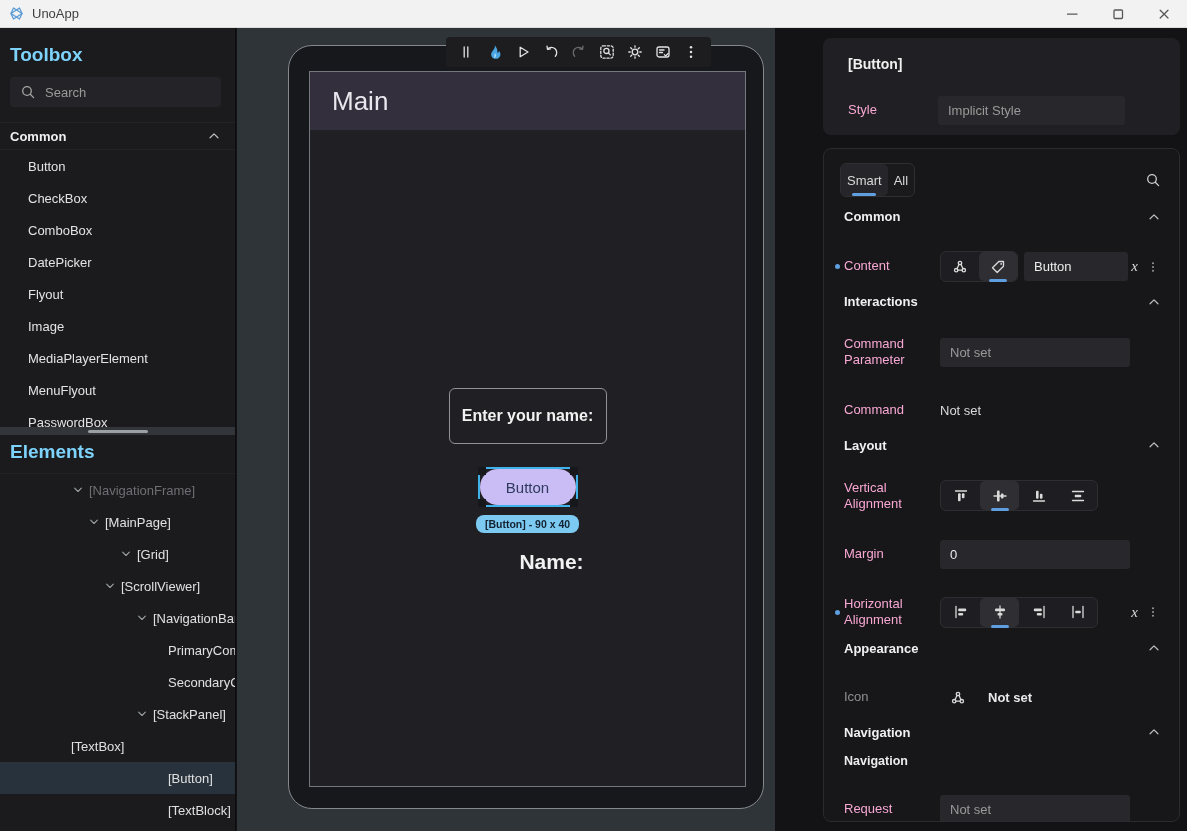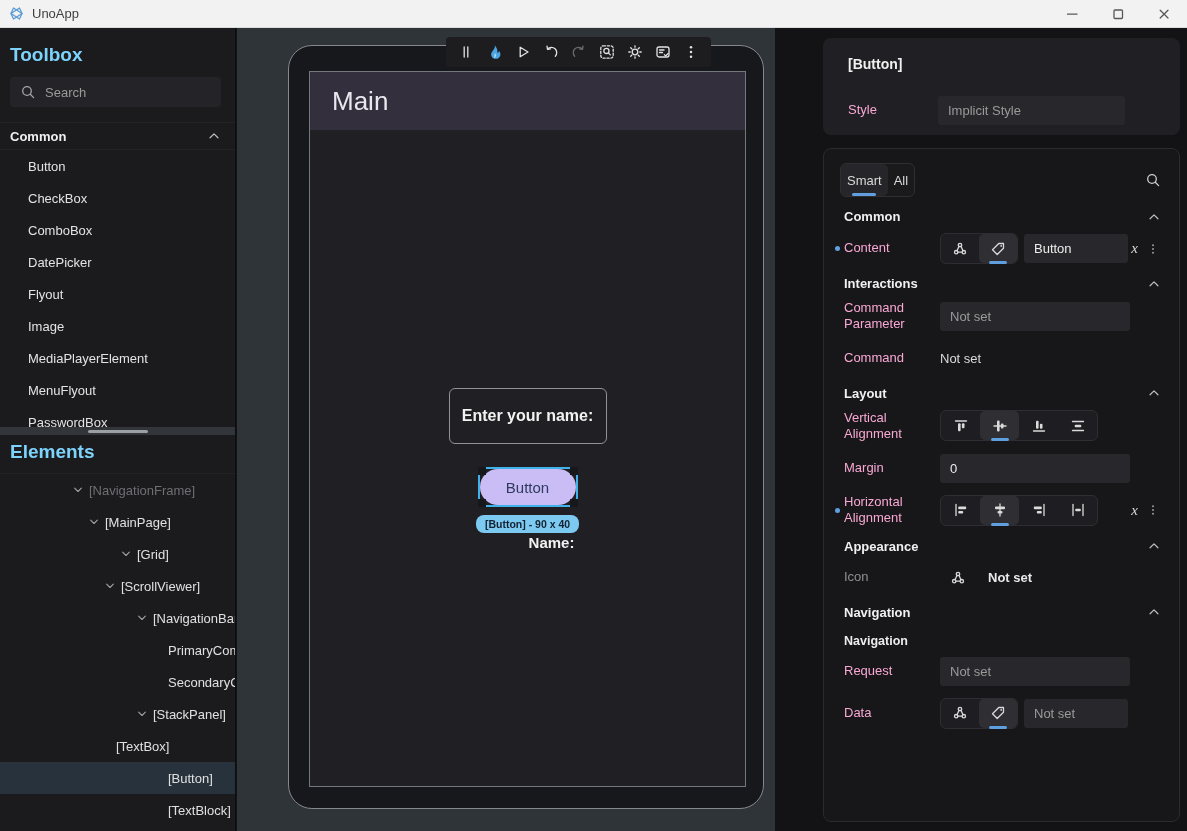--- a/index.html
+++ b/index.html
@@ -63,21 +63,21 @@
                   display:flex; align-items:center; justify-content:center; color:#f2f2f2;
                   font-size:16px; font-weight:bold; }
   .btn-selection { margin-top:23px; position:relative; border:2px solid #3fb2ea; }
   .uno-button { width:96px; height:36px; background:#cabdf5; border-radius:18px; display:flex;
                 align-items:center; justify-content:center; color:#2e3a5e; font-size:15px; }
   .handle-sq { position:absolute; width:8px; height:8px; background:#17181b; }
   .h-tl { left:-2px; top:-2px; } .h-tr { right:-2px; top:-2px; }
   .h-bl { left:-2px; bottom:-2px; } .h-br { right:-2px; bottom:-2px; }
   .size-badge { margin-top:8px; background:#7cc9f2; color:#142230; font-size:10.5px; font-weight:600;
                 padding:3px 9px; border-radius:8px; }
-  .name-label { margin-top:1px; color:#f2f2f2; font-weight:bold; font-size:15px;padding-left:48px; }
+  .name-label { margin-top:17px; color:#f2f2f2; font-weight:bold; font-size:21px;padding-left:48px; }
 
   
   .inspector { position:absolute; left:775px; top:28px; right:0; bottom:0; background:#131316; overflow:hidden; }
   .card-top { position:absolute; left:48px; top:10px; width:357px; height:97px; background:#202024; border-radius:8px; }
   .card-top .ctl-title { position:absolute; left:25px; top:18px; font-size:14px; font-weight:bold; color:#f0f0f0; }
   .style-row { position:absolute; left:25px; top:58px; display:flex; align-items:center; width:307px; }
   .style-row .plabel { width:90px; }
   .plabel { font-size:13px; color:#f9a8d4; line-height:1.25; }
   .field { background:#28282c; border-radius:3px; height:29px; display:flex; align-items:center;
            padding:0 10px; font-size:13px; color:#9a9a9a; }
@@ -92,21 +92,21 @@
   .tab.sel { background:#26262a; border-radius:5px; }
   .tab.sel::after { content:""; position:absolute; bottom:0; left:50%; transform:translateX(-50%);
                     width:24px; height:3px; border-radius:2px; background:#5f9fe0; }
   .tabs-row .icon.search { margin-left:auto; color:#cdcdcd; margin-right:2px; }
 
   .sec-header { display:flex; align-items:center; margin:12px 2px 8px 4px; }
   .sec-header .t { font-size:13px; font-weight:bold; color:#f0f0f0; }
   .sec-header .icon { margin-left:auto; color:#bdbdbd; }
   .sub-header { font-size:12.5px; font-weight:bold; color:#ececec; margin:14px 4px 6px; }
 
-  .prop-row { display:flex; align-items:center; margin:9px 0 11px; padding-left:4px; min-height:30px; }
+  .prop-row { display:flex; align-items:center; margin:27px 0 11px; padding-left:4px; min-height:30px; }
   .prop-row .plabel { width:96px; flex:0 0 auto; position:relative; }
   .plabel.dim { color:#8f8f92; }
   .dot::before { content:""; position:absolute; left:-9px; top:50%; margin-top:-2.5px; width:5px; height:5px;
                  border-radius:50%; background:#5f9fe0; }
   .plain-val { font-size:13px; color:#dadada; }
   .plain-val.strong { color:#e9e9e9; font-weight:600; }
 
   .seg { display:flex; background:#1e1e22; border:1px solid #2e2e32; border-radius:6px; height:31px; }
   .seg-cell { width:39px; display:flex; align-items:center; justify-content:center; position:relative; color:#dadada; }
   .seg.bindtag .seg-cell { width:38px; }
@@ -236,21 +236,21 @@
           <span class="tree-label">SecondaryCommands</span>
         </div>
         <div class="tree-row" style="padding-left: 136px;">
           <span class="tree-chev icon">
             <svg viewBox="0 0 16 16" width="12" height="12" fill="none" stroke="currentColor" stroke-width="1.5" stroke-linecap="round" stroke-linejoin="round">
               <polyline points="3.5,5.5 8,10 12.5,5.5"></polyline>
             </svg>
           </span>
           <span class="tree-label">[StackPanel]</span>
         </div>
-        <div class="tree-row" style="padding-left: 116px;">
+        <div class="tree-row" style="padding-left: 71px;">
           <span class="tree-label">[TextBox]</span>
         </div>
         <div class="tree-row selected" style="padding-left: 168px;">
           <span class="tree-label">[Button]</span>
         </div>
         <div class="tree-row" style="padding-left: 168px;">
           <span class="tree-label">[TextBlock]</span>
         </div>
       </div>
   </div>

